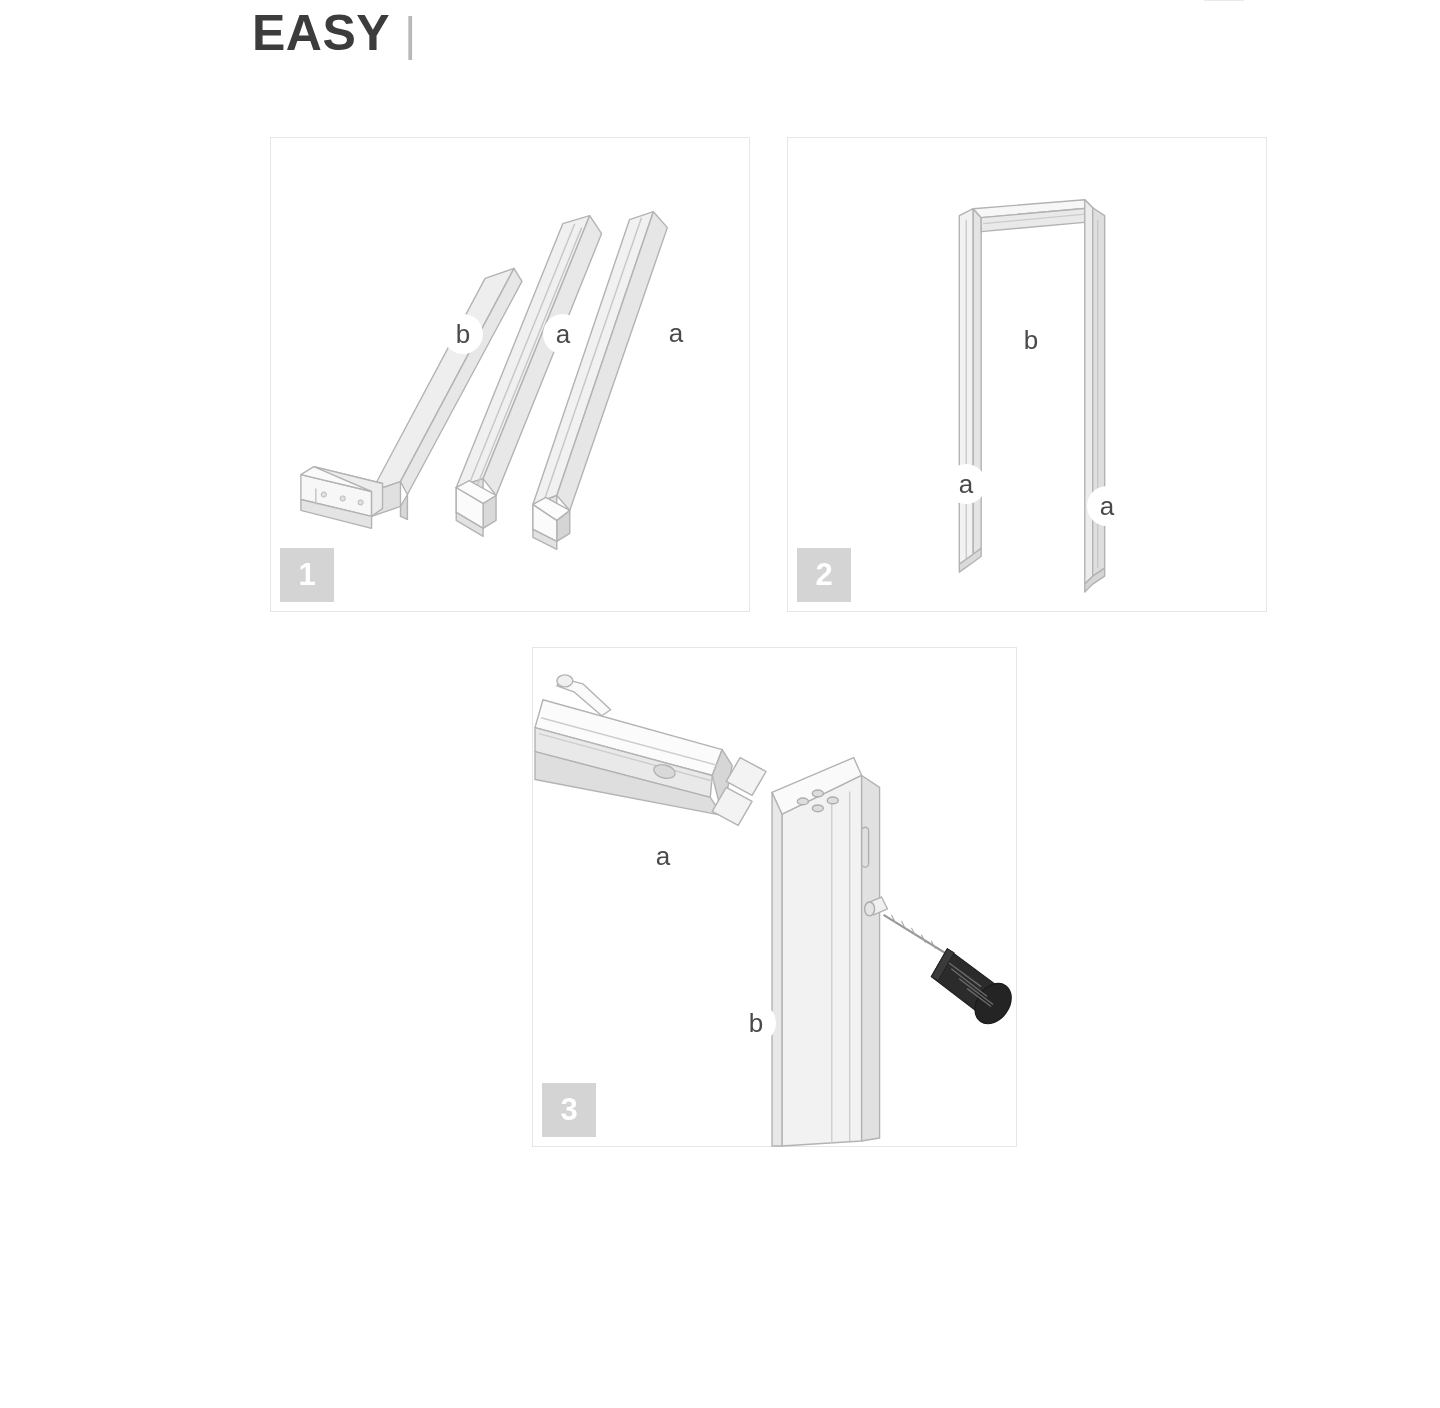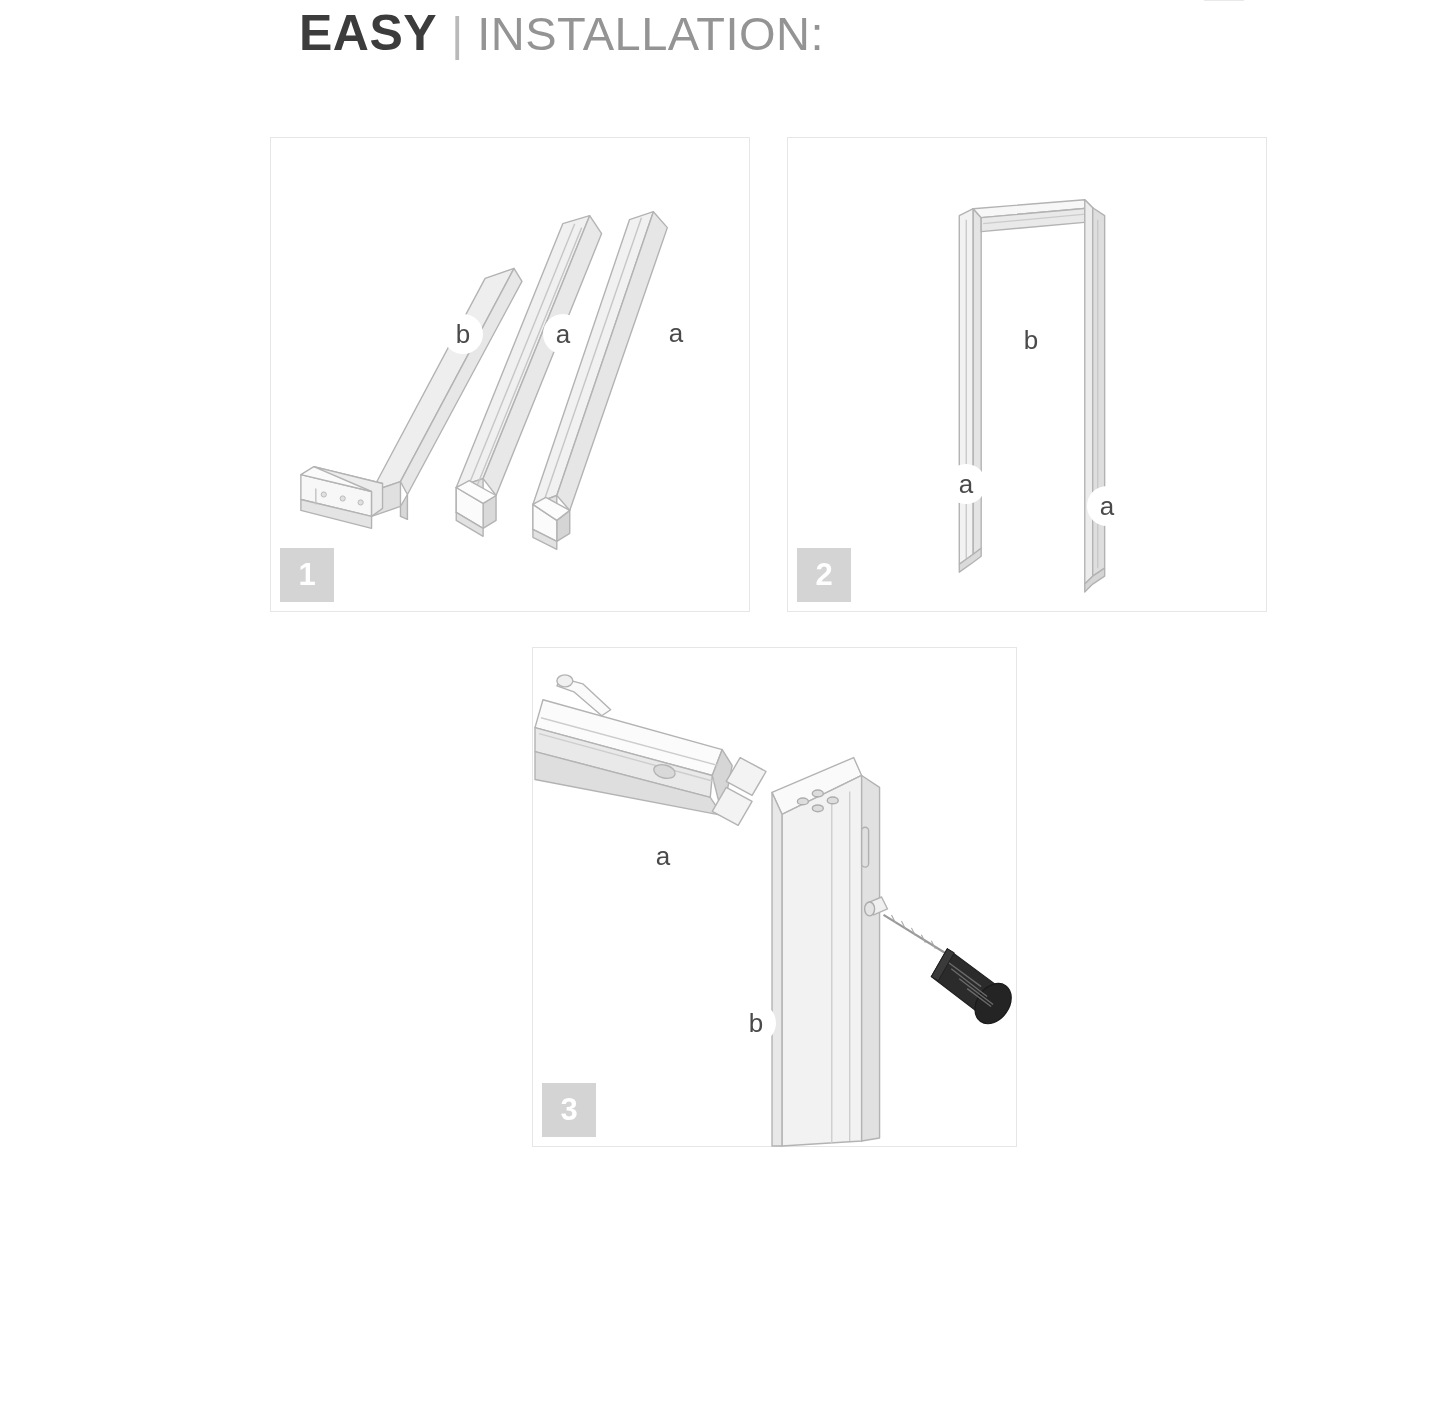--- a/index.html
+++ b/index.html
@@ -22,21 +22,20 @@
     top: 4px;
     display: flex;
     align-items: baseline;
     white-space: nowrap;
   }
   .heading .h-strong {
     font-size: 50px;
     font-weight: bold;
     color: #3c3c3c;
     letter-spacing: 0.5px;
-    margin-left: 47px;
   }
   .heading .h-sep {
     font-size: 46px;
     font-weight: 300;
     color: #b9b9b9;
     margin: 0 14px;
   }
   .heading .h-light {
     font-size: 47px;
     font-weight: 300;
@@ -119,21 +118,20 @@
     height: 3px;
     background: #e9e9e9;
   }
 </style>
 </head>
 <body>
 
 <div class="heading">
   <span class="h-strong">EASY</span>
   <span class="h-sep">|</span>
-  <span class="h-light">INSTALLATION:</span>
 </div>
 <div class="stray-mark"></div>
 
 <div class="panel" id="panel-1">
   <svg viewBox="0 0 480 475" preserveAspectRatio="none">
     <g fill="#f4f4f4" stroke="#b3b3b3" stroke-width="1.4" stroke-linejoin="round">
 
       <polygon points="215,141 244,131 130,345 101,355" fill="#eeeeee"></polygon>
       <polygon points="101,355 130,345 130,370 101,380" fill="#e0e0e0"></polygon>
       <polygon points="244,131 252,144 137,358 130,345" fill="#e7e7e7"></polygon>

